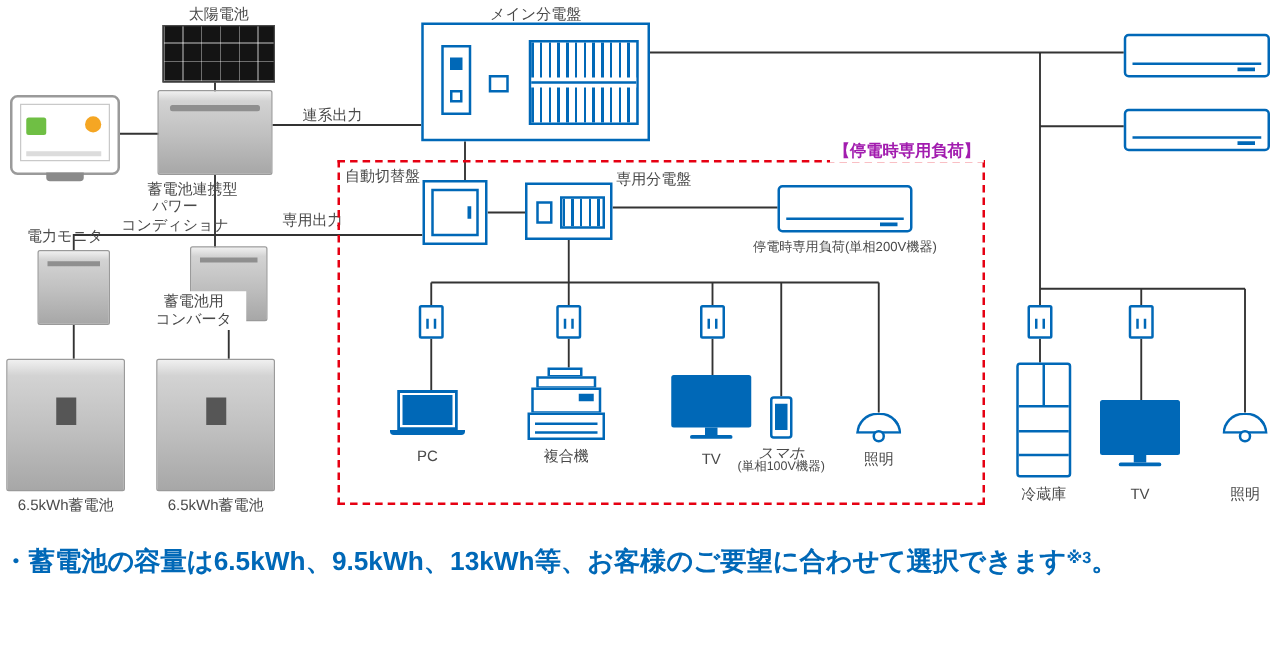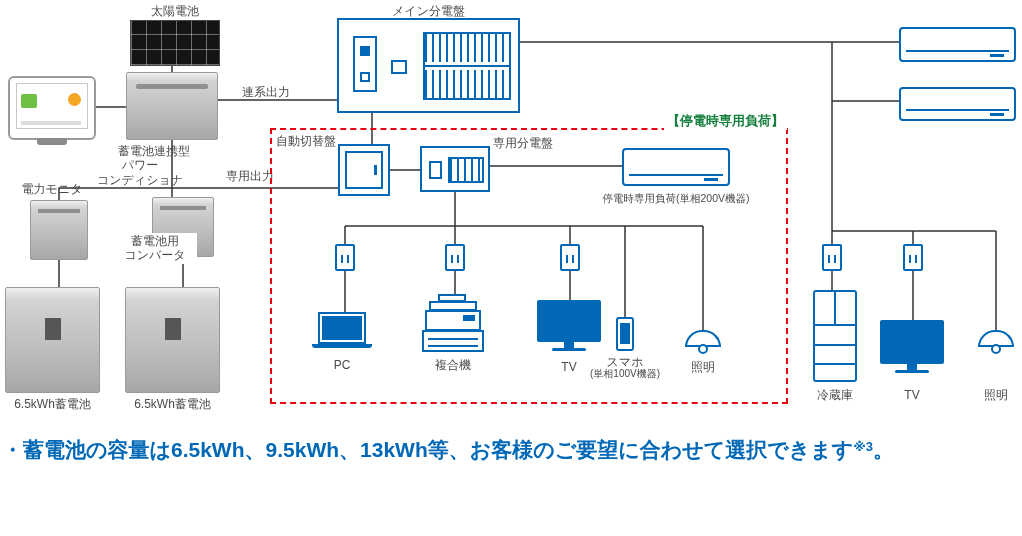--- a/index.html
+++ b/index.html
@@ -12,21 +12,21 @@
   .gray{background:linear-gradient(180deg,#f0f0f0 0%,#d3d3d3 12%,#bfbfbf 55%,#a7a7a7 100%);border:1px solid #9a9a9a;border-radius:2px;}
   .bb{border:2px solid #0068b7;background:#fff;}
   .fillb{background:#0068b7;}
   .solar{background-color:#141414;
     background-image:repeating-linear-gradient(90deg,rgba(255,255,255,.38) 0 1px,transparent 1px 15px),
                      repeating-linear-gradient(0deg,rgba(255,255,255,.38) 0 1px,transparent 1px 15px);
     border:1px solid #4a4a4a;}
   .monitor{border:2px solid #9a9a9a;border-radius:6px;background:#fff;}
   .mon-screen{position:absolute;left:6px;top:5px;right:6px;bottom:9px;border:1px solid #c9c9c9;box-sizing:border-box;}
   .redbox{border:2px dashed #e60012;background:transparent;}
-  .outage-lbl{position:absolute;color:#15803d;font-weight:bold;font-size:13px;white-space:nowrap;background:#fff;padding:0 3px;}
+  .outage-lbl{position:absolute;color:#a21caf;font-weight:bold;font-size:13px;white-space:nowrap;background:#fff;padding:0 3px;}
   .stripes{background:repeating-linear-gradient(90deg,#0068b7 0 2px,rgba(255,255,255,0) 2px 7px);}
   .notes{position:absolute;left:2px;top:433px;color:#0068b7;font-weight:bold;font-size:21px;line-height:33px;white-space:nowrap;}
   .notes .sup{font-size:13px;position:relative;top:-6px;}
   .dome{border:2px solid #0068b7;border-radius:18px 18px 0 0;background:#fff;}
   .bulb{width:10px;height:10px;border:2px solid #0068b7;border-radius:50%;background:#fff;}
 </style>
 </head>
 <body>
 
 <div class="canvas">
@@ -148,21 +148,21 @@
   <div class="lbl" style="left:423px;top:358px;width:60px;">複合機</div>
 
   <div class="abs fillb" style="left:537px;top:300px;width:64px;height:42px;border-radius:2px;"></div>
   <div class="abs fillb" style="left:564px;top:342px;width:10px;height:6px;"></div>
   <div class="abs fillb" style="left:552px;top:348px;width:34px;height:3px;border-radius:2px;"></div>
   <div class="lbl" style="left:549px;top:360px;width:40px;">TV</div>
 
   <div class="abs bb" style="left:616px;top:317px;width:18px;height:34px;border-radius:3px;">
     <div class="abs fillb" style="left:2px;right:2px;top:4px;bottom:5px;"></div>
   </div>
-  <div class="lbl" style="left:595px;top:355px;width:60px;">スマホ</div>
+  <div class="lbl" style="left:595px;top:355px;width:60px;font-style:italic;">スマホ</div>
   <div class="lbl" style="left:580px;top:368px;width:90px;font-size:10px;">(単相100V機器)</div>
 
   <div class="abs dome" style="left:685px;top:330px;width:36px;height:17px;"></div>
   <div class="abs bulb" style="left:698px;top:344px;"></div>
   <div class="lbl" style="left:683px;top:360px;width:40px;">照明</div>
 
   <div class="abs bb" style="left:899px;top:27px;width:117px;height:35px;border-radius:4px;">
     <div class="abs" style="left:5px;right:5px;bottom:8px;border-top:2px solid #0068b7;"></div>
     <div class="abs fillb" style="right:10px;bottom:3px;width:14px;height:3px;"></div>
   </div>

